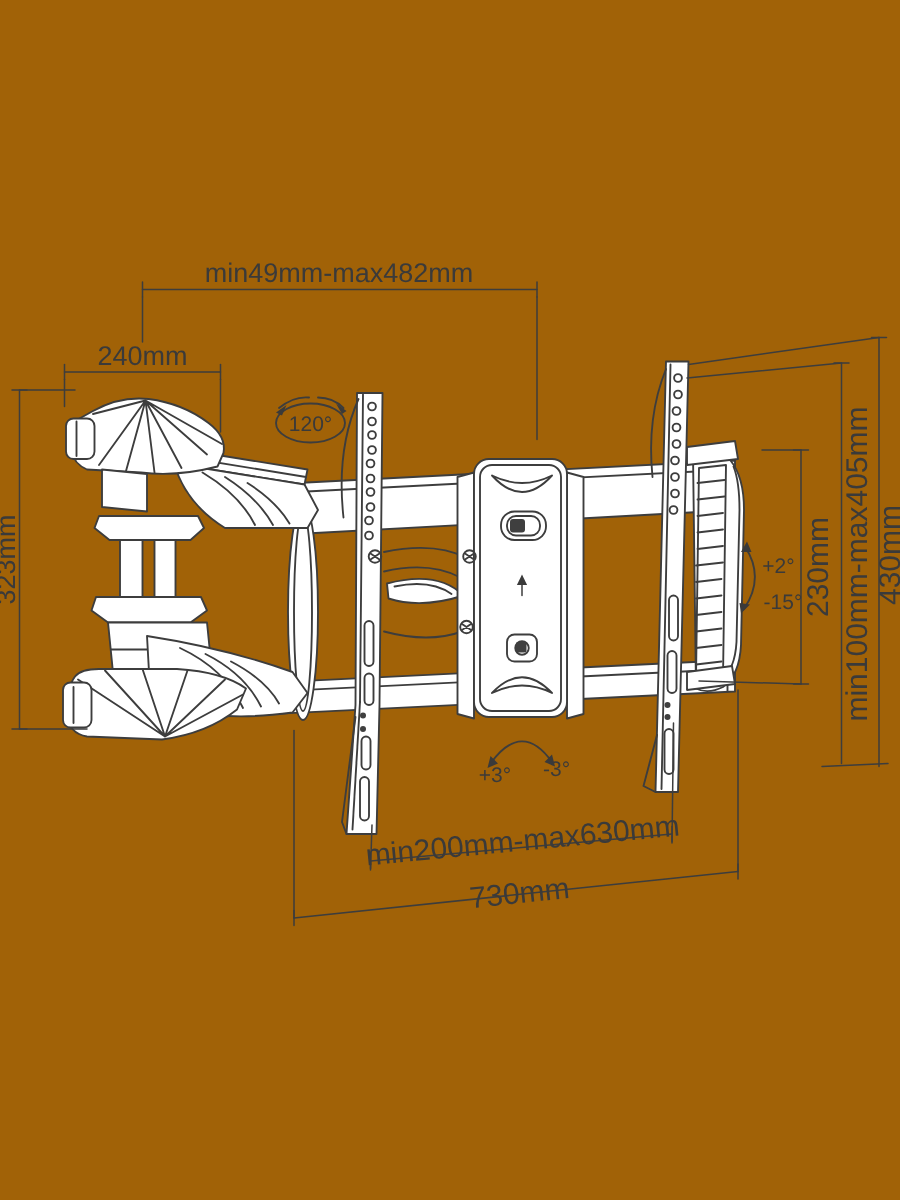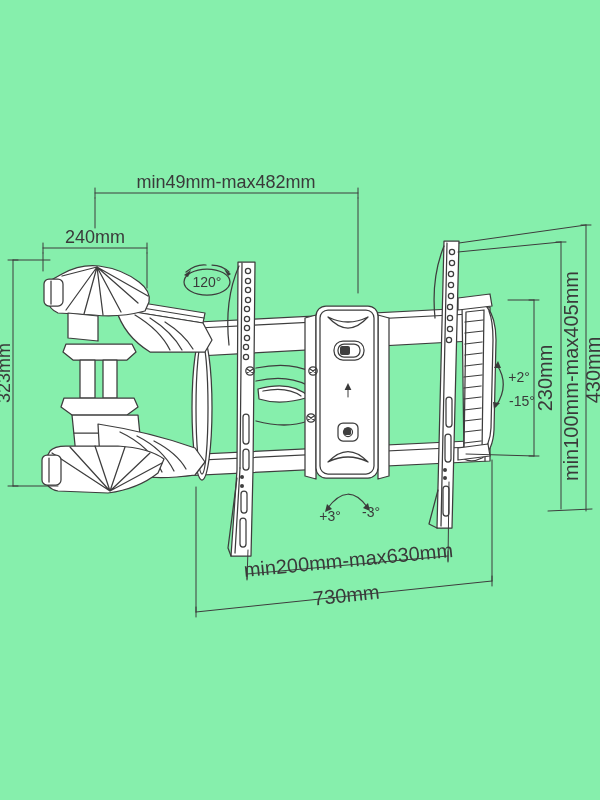--- a/index.html
+++ b/index.html
@@ -1,17 +1,17 @@
 <!DOCTYPE html>
 <html><head>
 <meta charset="utf-8">
 <style>
   html,body{margin:0;padding:0;background:#ffffff;}
   .stage{
-    width:600px;height:800px;position:relative;background:#86efac;
+    width:600px;height:800px;position:relative;background:#a16207;
     font-family:"Liberation Sans", sans-serif;overflow:hidden;
   }
   svg text{
     font-family:"Liberation Sans", sans-serif;
     fill:#3a3a3a;
   }
   .lbl-main{font-size:18px;}
   .lbl-side{font-size:20px;}
   .lbl-bottom{font-size:20px;}
   .lbl-angle{font-size:14px;}

